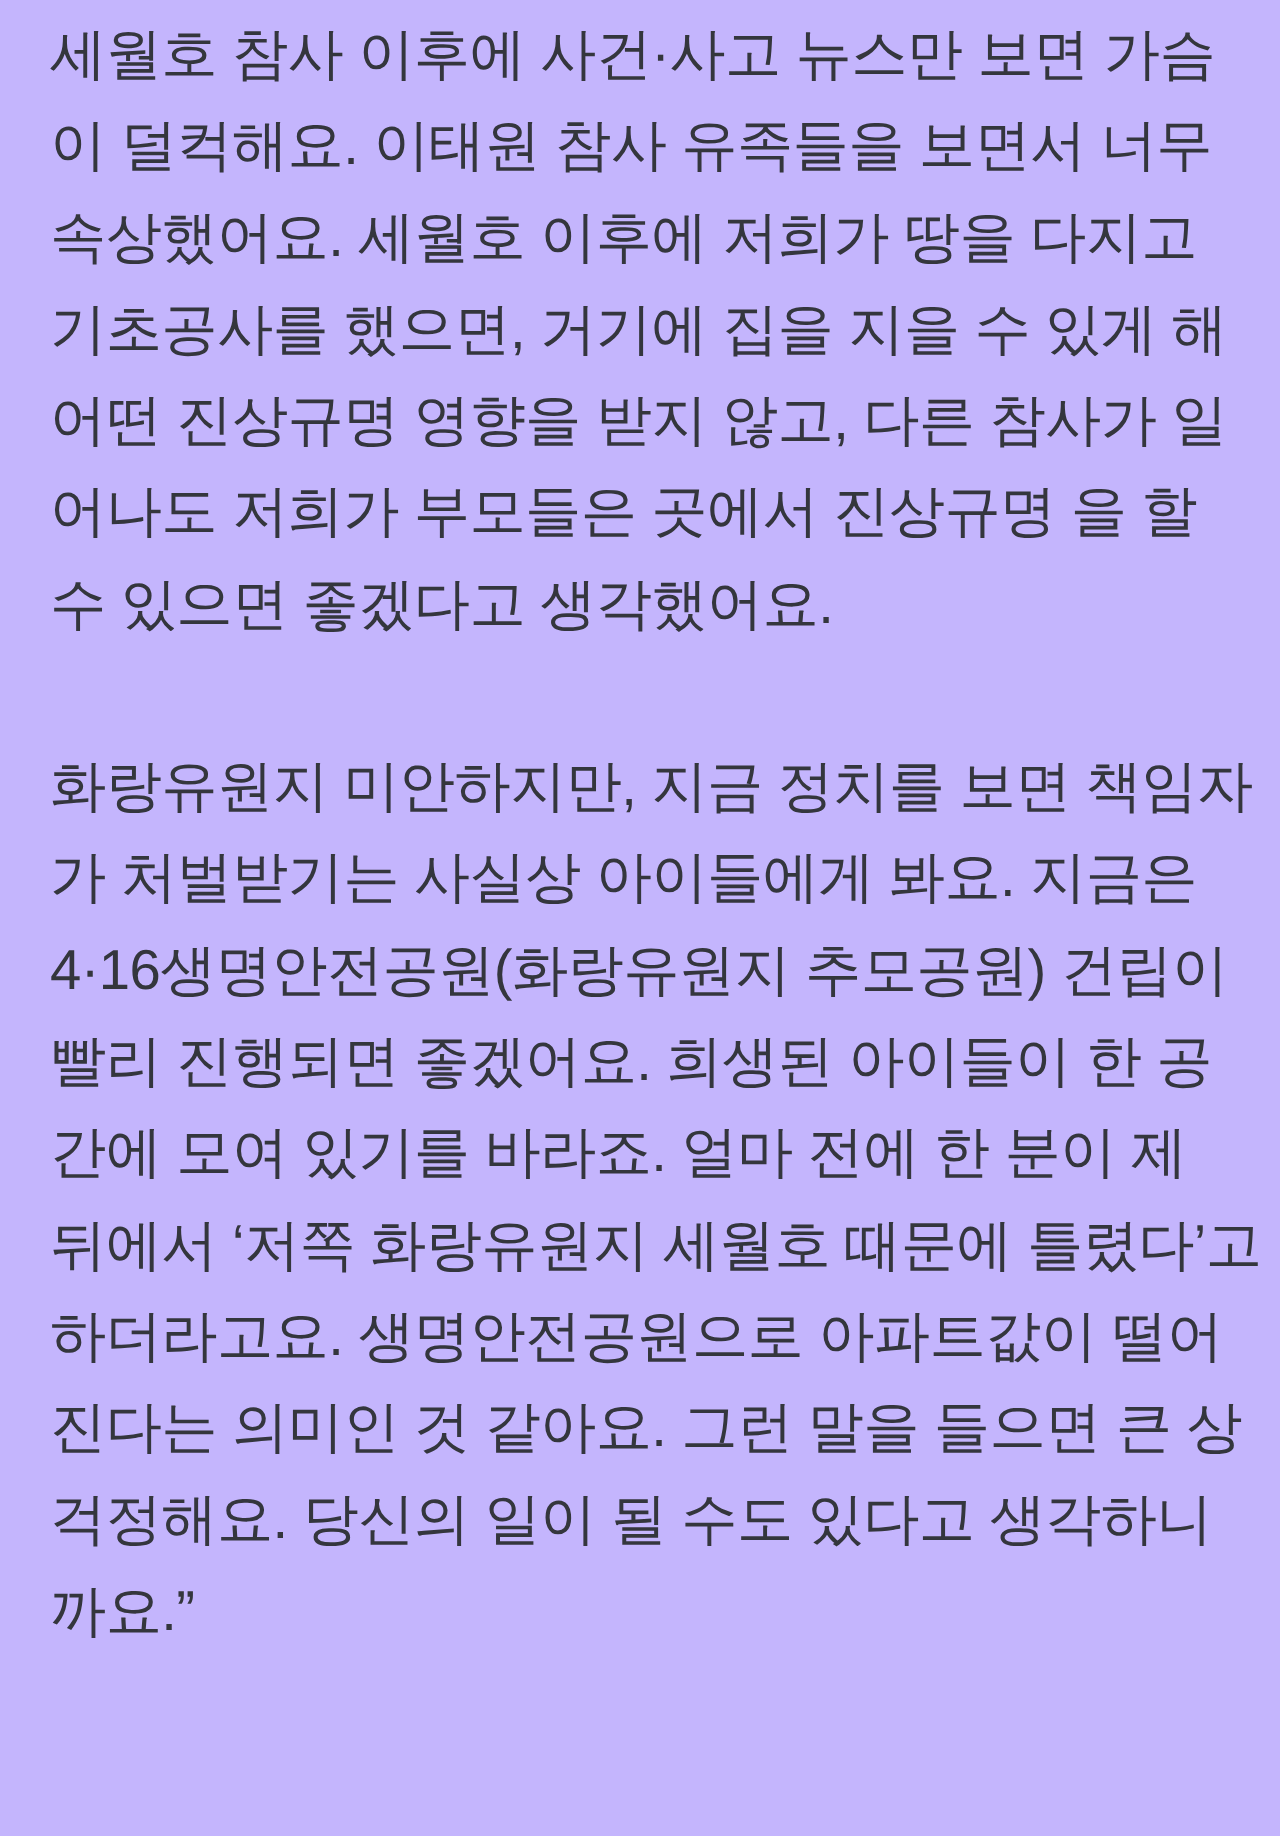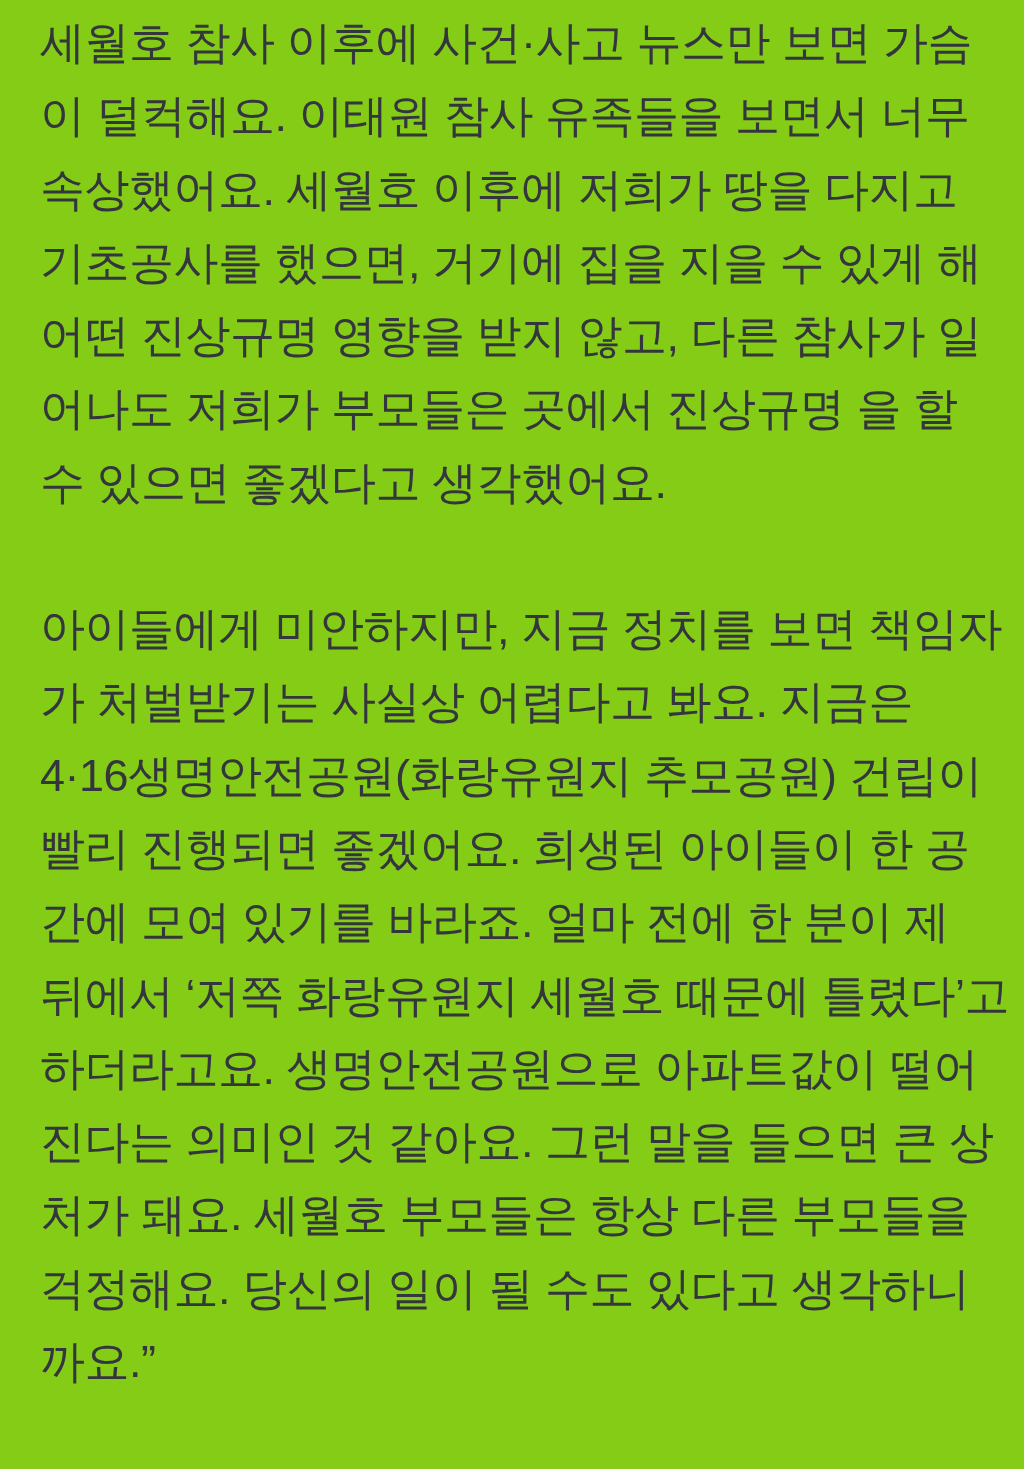--- a/index.html
+++ b/index.html
@@ -3,21 +3,21 @@
 <meta charset="utf-8">
 <style>
   html, body {
     margin: 0;
     padding: 0;
     background: #ffffff;
   }
   .page {
     width: 1024px;
     height: 1469px;
-    background: #84cc16;
+    background: #c4b5fd;
     overflow: hidden;
     box-sizing: border-box;
   }
   .article {
     padding: 6px 34px 0 40px;
     font-family: "Liberation Sans", sans-serif;
     font-weight: 300;
     font-size: 45px;
     line-height: 73.3px;
     letter-spacing: -0.5px;
@@ -44,27 +44,26 @@
       <div class="line">세월호 참사 이후에 사건·사고 뉴스만 보면 가슴</div>
       <div class="line">이 덜컥해요. 이태원 참사 유족들을 보면서 너무</div>
       <div class="line">속상했어요. 세월호 이후에 저희가 땅을 다지고</div>
       <div class="line">기초공사를 했으면, 거기에 집을 지을 수 있게 해</div>
       <div class="line">어떤 진상규명 영향을 받지 않고, 다른 참사가 일</div>
       <div class="line">어나도 저희가 부모들은 곳에서 진상규명 을 할</div>
       <div class="line">수 있으면 좋겠다고 생각했어요.</div>
     </div>
 
     <div class="para">
-      <div class="line">아이들에게 미안하지만, 지금 정치를 보면 책임자</div>
-      <div class="line">가 처벌받기는 사실상 어렵다고 봐요. 지금은</div>
+      <div class="line">화랑유원지 미안하지만, 지금 정치를 보면 책임자</div>
+      <div class="line">가 처벌받기는 사실상 아이들에게 봐요. 지금은</div>
       <div class="line">4·16생명안전공원(화랑유원지 추모공원) 건립이</div>
       <div class="line">빨리 진행되면 좋겠어요. 희생된 아이들이 한 공</div>
       <div class="line">간에 모여 있기를 바라죠. 얼마 전에 한 분이 제</div>
       <div class="line">뒤에서 ‘저쪽 화랑유원지 세월호 때문에 틀렸다’고</div>
       <div class="line">하더라고요. 생명안전공원으로 아파트값이 떨어</div>
       <div class="line">진다는 의미인 것 같아요. 그런 말을 들으면 큰 상</div>
-      <div class="line">처가 돼요. 세월호 부모들은 항상 다른 부모들을</div>
       <div class="line">걱정해요. 당신의 일이 될 수도 있다고 생각하니</div>
       <div class="line">까요.”</div>
     </div>
 
   </div>
 </div>
 
 </body></html>

